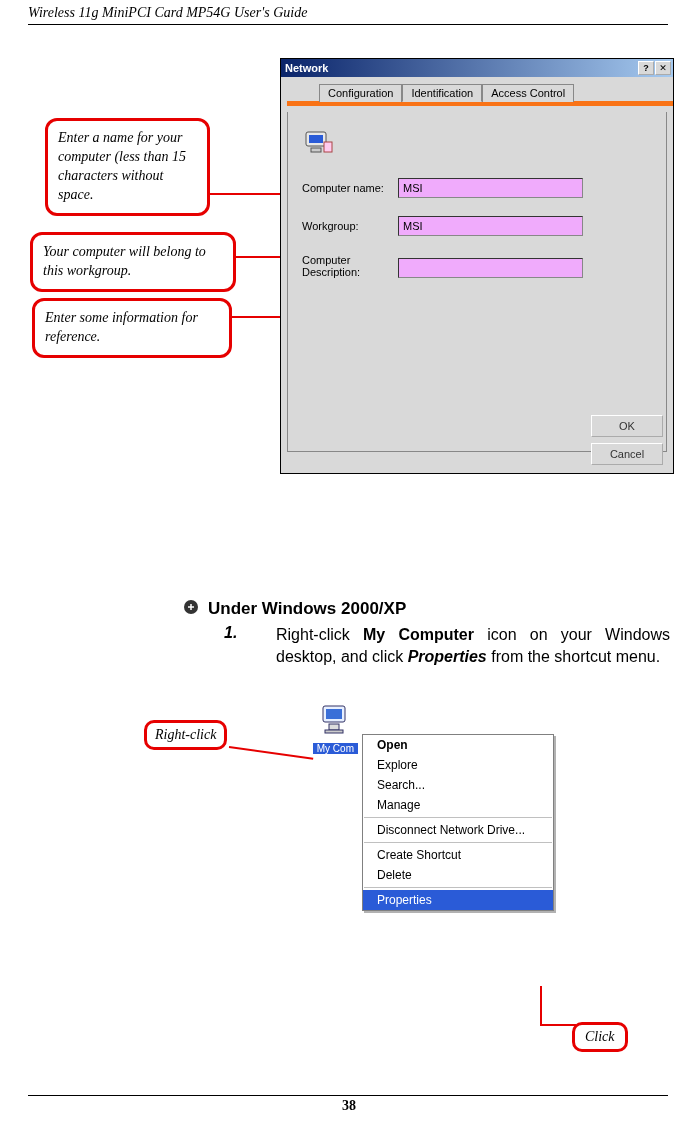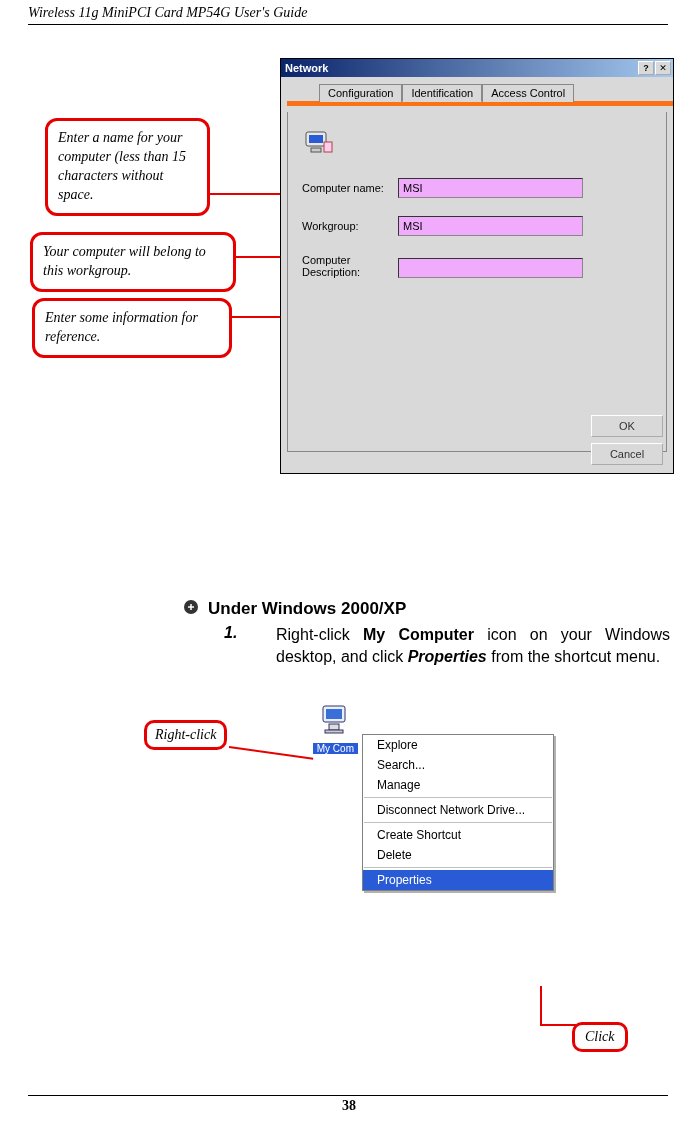--- a/index.html
+++ b/index.html
@@ -373,20 +373,21 @@
   <svg width="36" height="36" viewBox="0 0 36 36">
     <rect x="6" y="4" width="22" height="16" rx="2" fill="#e8f0ff" stroke="#336"></rect>
     <rect x="9" y="7" width="16" height="10" fill="#3a6fd8"></rect>
     <rect x="12" y="22" width="10" height="6" fill="#ddd" stroke="#336"></rect>
     <rect x="8" y="28" width="18" height="3" fill="#ccc" stroke="#336"></rect>
   </svg>
   <span class="mycomputer-label">My Com</span>
 </div>
 
 <div class="context-menu">
+  <div class="menu-item bold">Open</div>
   <div class="menu-item">Explore</div>
   <div class="menu-item">Search...</div>
   <div class="menu-item">Manage</div>
   <div class="menu-sep"></div>
   <div class="menu-item">Disconnect Network Drive...</div>
   <div class="menu-sep"></div>
   <div class="menu-item">Create Shortcut</div>
   <div class="menu-item">Delete</div>
   <div class="menu-sep"></div>
   <div class="menu-item highlight">Properties</div>

